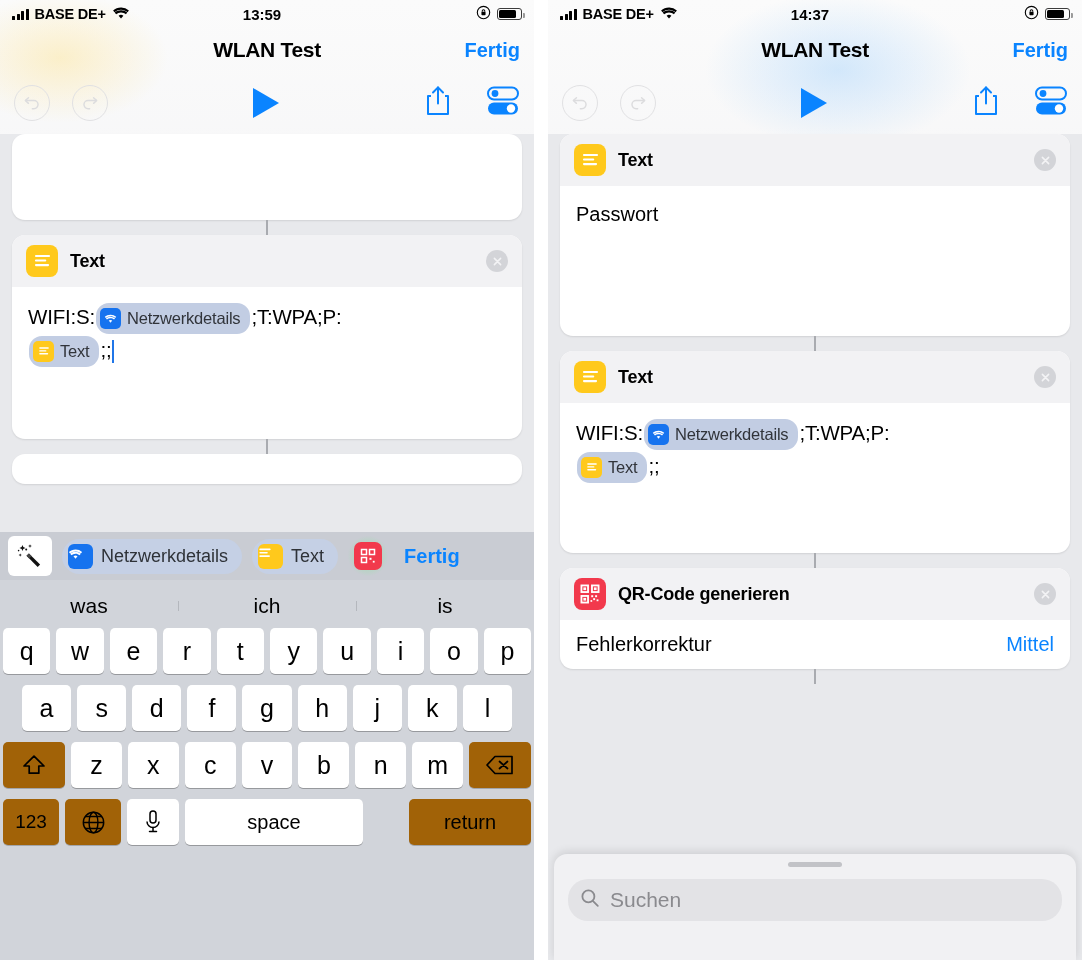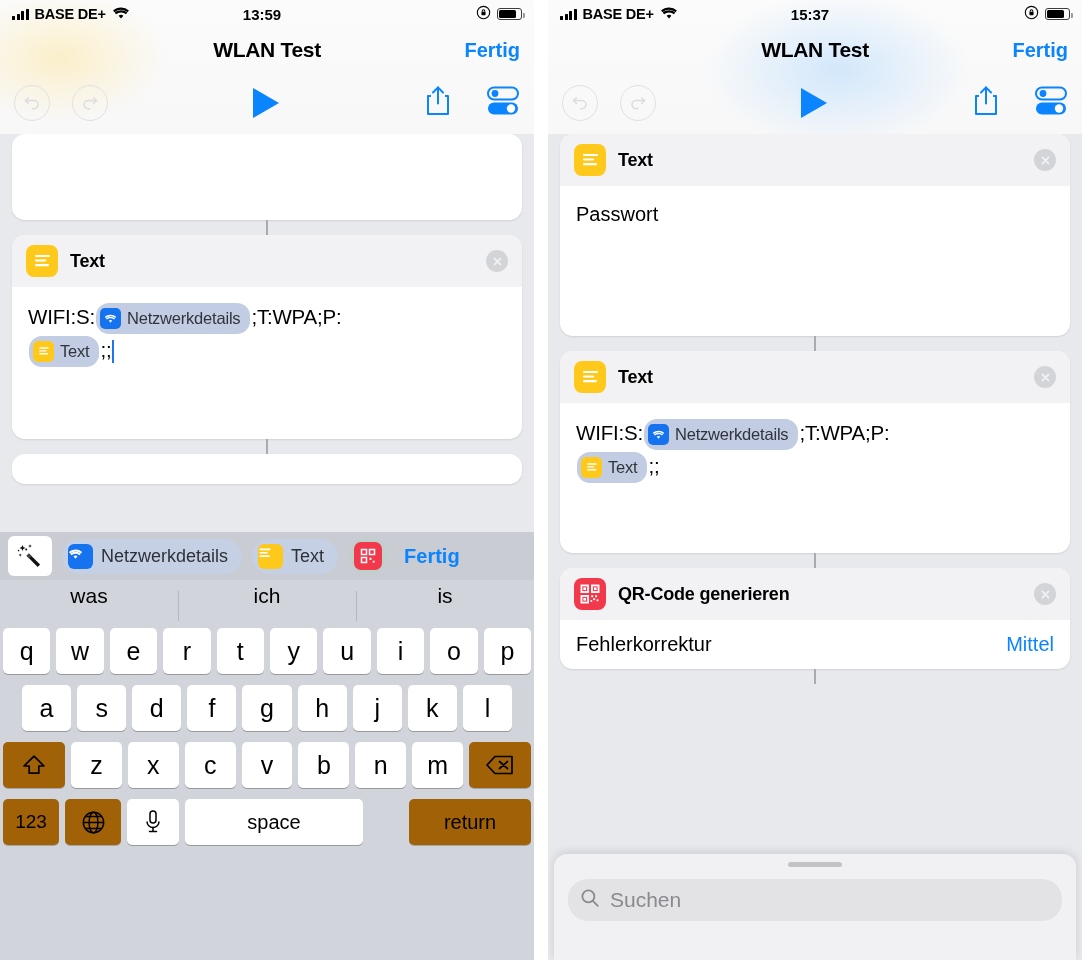--- a/index.html
+++ b/index.html
@@ -106,21 +106,21 @@
     font-size:18px; color:#2e3238;
   }
   .vchip .tglyph{ width:25px;height:25px;border-radius:6px; }
   .qrwrap{ width:40px;height:40px;border-radius:10px;display:flex;align-items:center;justify-content:center;
            background:radial-gradient(circle at 50% 50%, rgba(140,230,160,.85), rgba(140,230,160,0) 72%); flex:0 0 auto;}
   .qrbadge{ width:28px;height:28px;border-radius:7px;background:#f2394c;display:flex;align-items:center;justify-content:center;}
   .vdone{ margin-left:6px; font-size:20px; color:#0a84ff; font-weight:bold; }
 
   
   .keyboard { position:absolute; left:0; right:0; bottom:0; height:380px; background:#d1d4da; padding-top:4px; z-index:7; }
-  .predict { height:44px; display:flex; }
+  .predict { height:44px; display:flex; align-items:center; }
   .pslot { flex:1; text-align:center; font-size:21px; color:#000; position:relative; }
   .pslot + .pslot::before { content:""; position:absolute; left:0; top:7px; bottom:7px; width:1px; background:#b4b7bd; }
   .krow { display:flex; justify-content:center; gap:6px; padding:0 3px; margin-bottom:11px; }
   .key {
     background:#fff; border-radius:5px; height:46px; min-width:44px; flex:1;
     display:flex; align-items:center; justify-content:center;
     font-size:25px; color:#000; box-shadow:0 1px 0 rgba(0,0,0,.28);
   }
   .krow.r2 { padding:0 22px; }
   .krow.r3 .key { }
@@ -406,21 +406,21 @@
           </span>
         <span class="carrier">BASE DE+</span>
         <span>
           <svg width="18" height="13" viewBox="0 0 18 13">
               <path d="M9 11.6l2.4-2.9a3.8 3.8 0 0 0-4.8 0L9 11.6z" fill="#000"></path>
               <path d="M9 5.5c1.9 0 3.6.7 4.9 1.8l1.4-1.7A9.4 9.4 0 0 0 9 3.3c-2.4 0-4.7.8-6.3 2.3l1.4 1.7A7.4 7.4 0 0 1 9 5.5z" fill="#000"></path>
               <path d="M9 .6C6 .6 3.2 1.7 1.1 3.5l1.4 1.7A10 10 0 0 1 9 2.8c2.5 0 4.8.9 6.5 2.4l1.4-1.7A11.6 11.6 0 0 0 9 .6z" fill="#000"></path>
             </svg>
         </span>
       </div>
-      <div class="sb-center">15:37</div>
+      <div class="sb-center">14:37</div>
       <div class="sb-right">
         <span>
           <svg width="15" height="15" viewBox="0 0 16 16">
               <circle cx="8" cy="8" r="6.6" fill="none" stroke="#000" stroke-width="1.2"></circle>
               <rect x="5.8" y="7.3" width="4.4" height="3.6" rx=".7" fill="#000"></rect>
               <path d="M6.6 7.3V6.4a1.4 1.4 0 0 1 2.8 0v.9" fill="none" stroke="#000" stroke-width="1.1"></path>
             </svg>
         </span>
         <span class="batt">
             <i></i>

